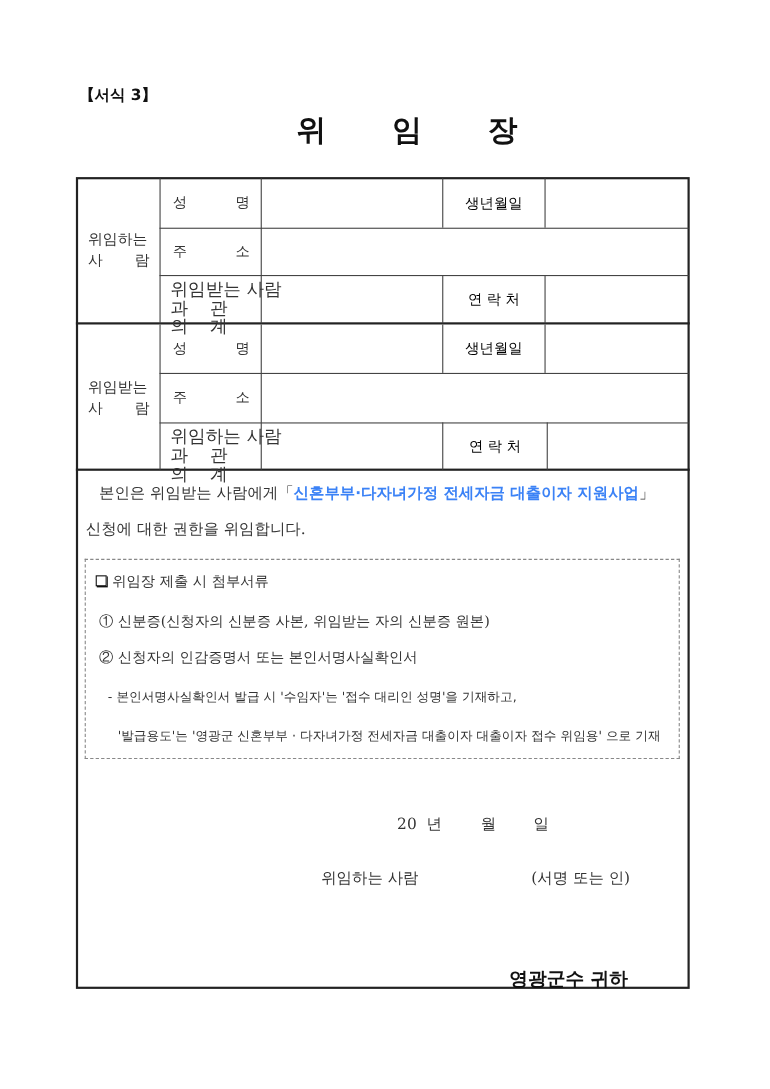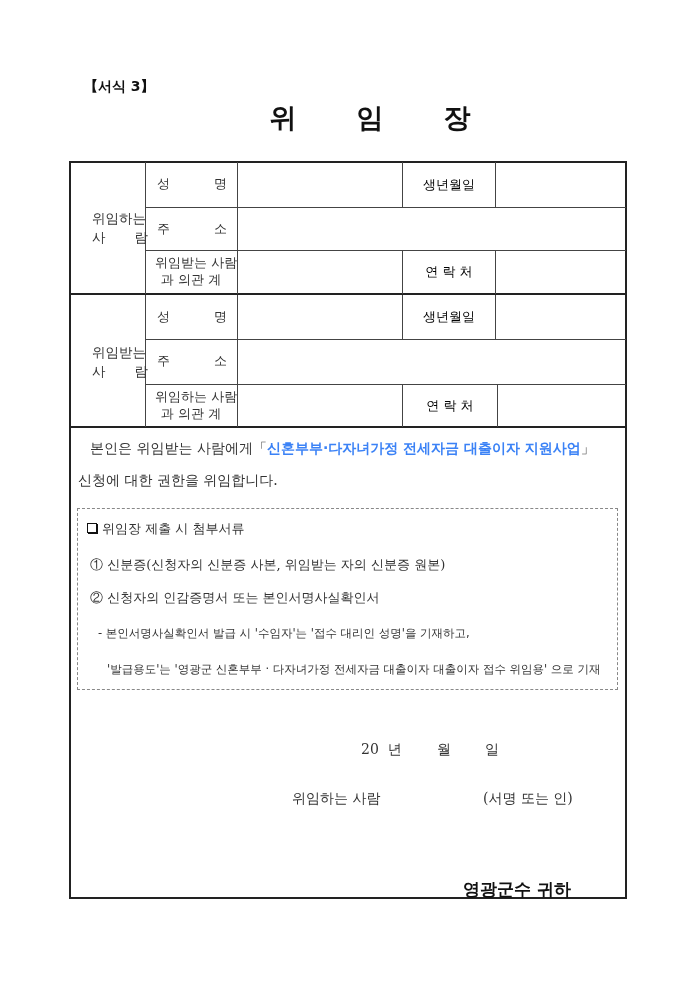--- a/index.html
+++ b/index.html
@@ -1,34 +1,34 @@
 <!DOCTYPE html>
 <html><head>
 <meta charset="utf-8">
 <style>
   html, body { margin:0; padding:0; background:#ffffff; }
   body { width:700px; height:990px; position:relative; overflow:hidden;
          font-family:"DejaVu Serif","Liberation Serif",serif; color:#222; }
   .form-label { position:absolute; left:72px; top:78px; font-size:14px; font-weight:bold; color:#111;
-                font-family:"DejaVu Sans","Liberation Sans",sans-serif; letter-spacing:0px;margin-left:12px; }
+                font-family:"DejaVu Sans","Liberation Sans",sans-serif; letter-spacing:0px; }
   .doc-title { position:absolute; left:0; width:700px; top:100px; text-align:center; font-size:27px;
                font-weight:bold; color:#111; font-family:"DejaVu Sans","Liberation Sans",sans-serif;
                word-spacing:0; padding-left:40px; box-sizing:border-box; }
   .doc-title span { display:inline-block; margin:0 30px; }
   .outer { position:absolute; left:69px; top:161px; width:558px; height:738px;
            border:2px solid #222; box-sizing:border-box; }
   .hline { position:absolute; height:0; border-top:1px solid #444; }
   .hline.thick { border-top:2px solid #222; }
   .vline { position:absolute; width:0; border-left:1px solid #444; }
   .cell { position:absolute; display:flex; align-items:center; justify-content:center;
           font-size:13px; color:#000000; box-sizing:border-box; }
   .lbl-spread { position:absolute; font-size:13px; color:#333; display:flex; justify-content:space-between; box-sizing:border-box; }
-  .two-line { position:absolute; font-size:13px; color:#333; line-height:17px; }
+  .two-line { position:absolute; font-size:16px; color:#333; line-height:17px; }
   .two-line .l2 { display:flex; justify-content:center; width:72px; }
-  .group-lbl { position:absolute; font-size:13.5px; color:#333; line-height:19px;margin-left:12px; }
+  .group-lbl { position:absolute; font-size:13.5px; color:#333; line-height:19px; }
   .group-lbl .l2 { display:flex; justify-content:space-between; width:56px; }
   .stmt { position:absolute; left:78px; font-size:14px; color:#333; }
   .stmt b { color:#3b82f6; font-family:"DejaVu Sans","Liberation Sans",sans-serif; font-weight:bold; }
   .dash-box { position:absolute; left:77px; top:508px; width:541px; height:182px;
               border:1px dashed #888; box-sizing:border-box; }
   .att { position:absolute; font-size:13px; color:#333; }
   .note { position:absolute; font-size:11.5px; color:#333; font-family:"DejaVu Sans","Liberation Sans",sans-serif; }
   .chk { display:inline-block; width:8px; height:8px; border:1.5px solid #111; margin-right:5px; vertical-align:0px; box-shadow:1px 1px 0 #111; }
   .date { position:absolute; top:741px; font-size:14px; color:#333;text-align:center; }
   .sign { position:absolute; top:790px; font-size:14px; color:#333; }

